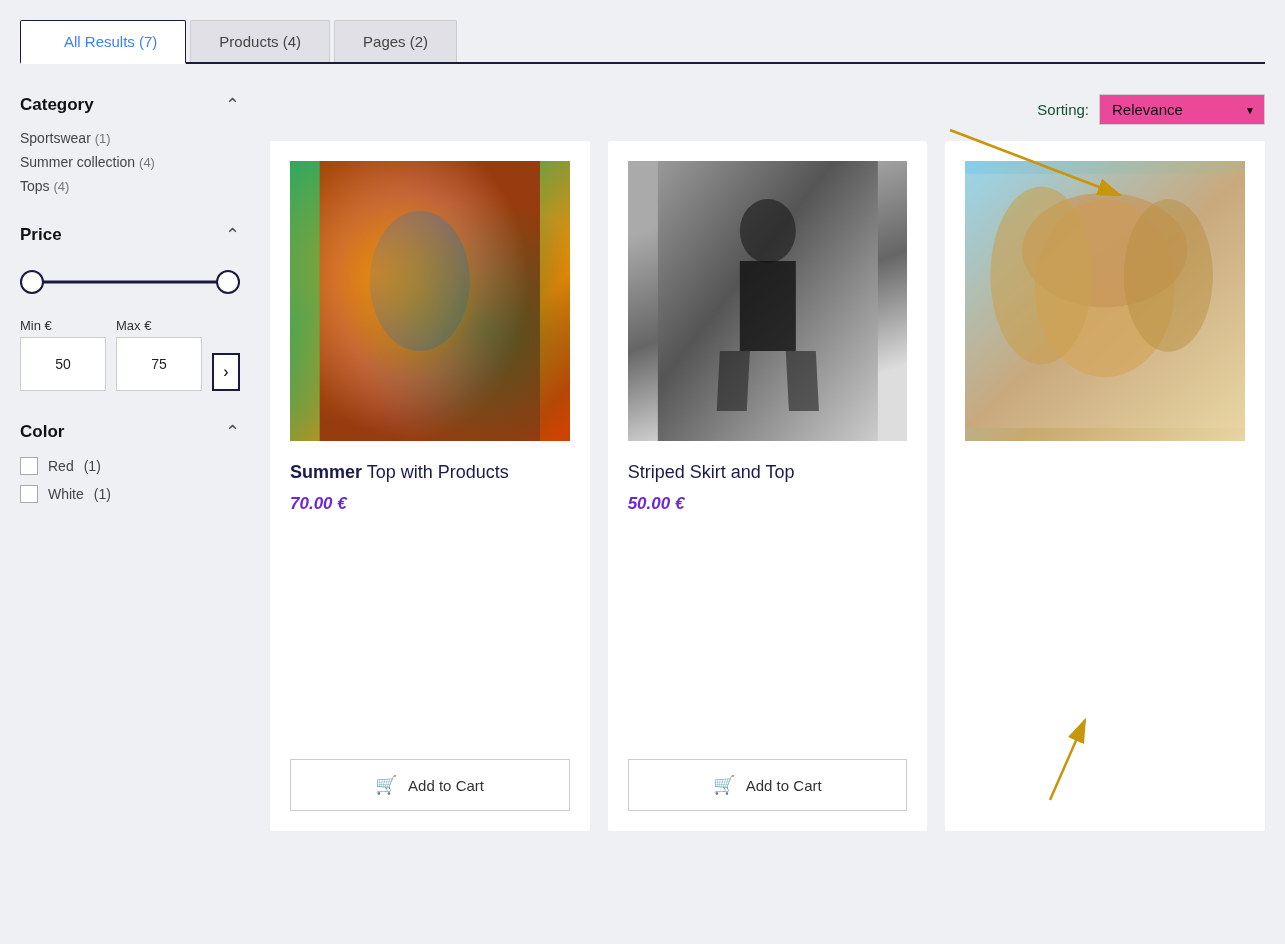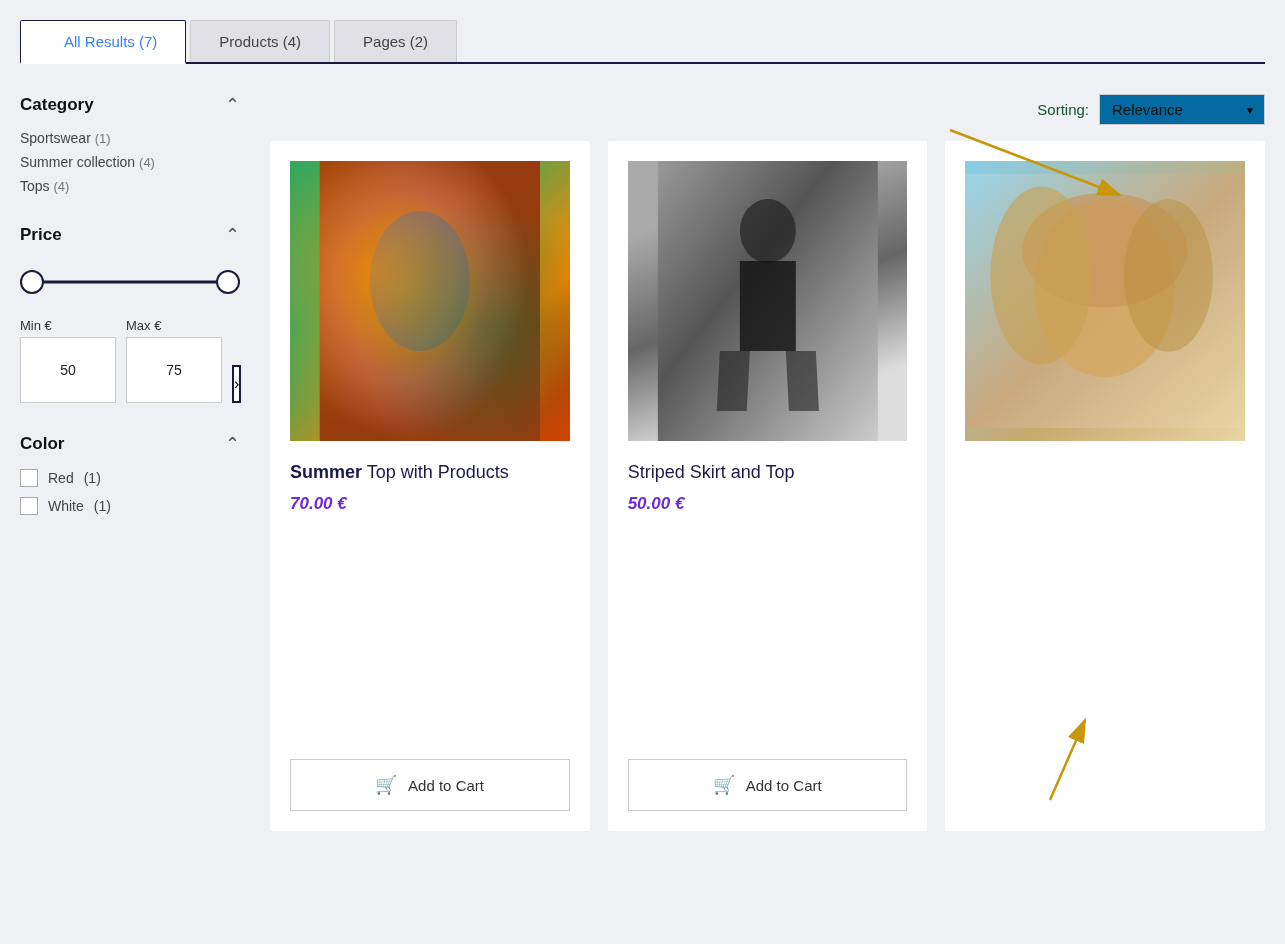--- a/index.html
+++ b/index.html
@@ -116,22 +116,22 @@
     .price-label {
       font-size: 13px;
       color: #333;
       margin-bottom: 4px;
     }
     .price-field-group {
       display: flex;
       flex-direction: column;
     }
     .price-input {
-      width: 96px;
-      padding: 24px 8px;
+      width: 86px;
+      padding: 18px 8px;
       border: 1px solid #ccc;
       background: #fff;
       font-size: 14px;
       color: #222;
       text-align: center;
     }
     .price-go-btn {
       width: 38px;
       height: 38px;
       border: 2px solid #1a1a3e;
@@ -173,21 +173,21 @@
       gap: 10px;
       margin-bottom: 16px;
     }
     .sorting-label {
       font-size: 15px;
       color: #14532d;
     }
     .sorting-select {
       padding: 6px 30px 6px 12px;
       border: 1px solid #ccc;
-      background: #0369a1;
+      background: #ec4899;
       font-size: 15px;
       color: #111;
       appearance: none;
       cursor: pointer;
       min-width: 140px;
     }
     .sorting-wrapper {
       position: relative;
     }
     .sorting-arrow {

